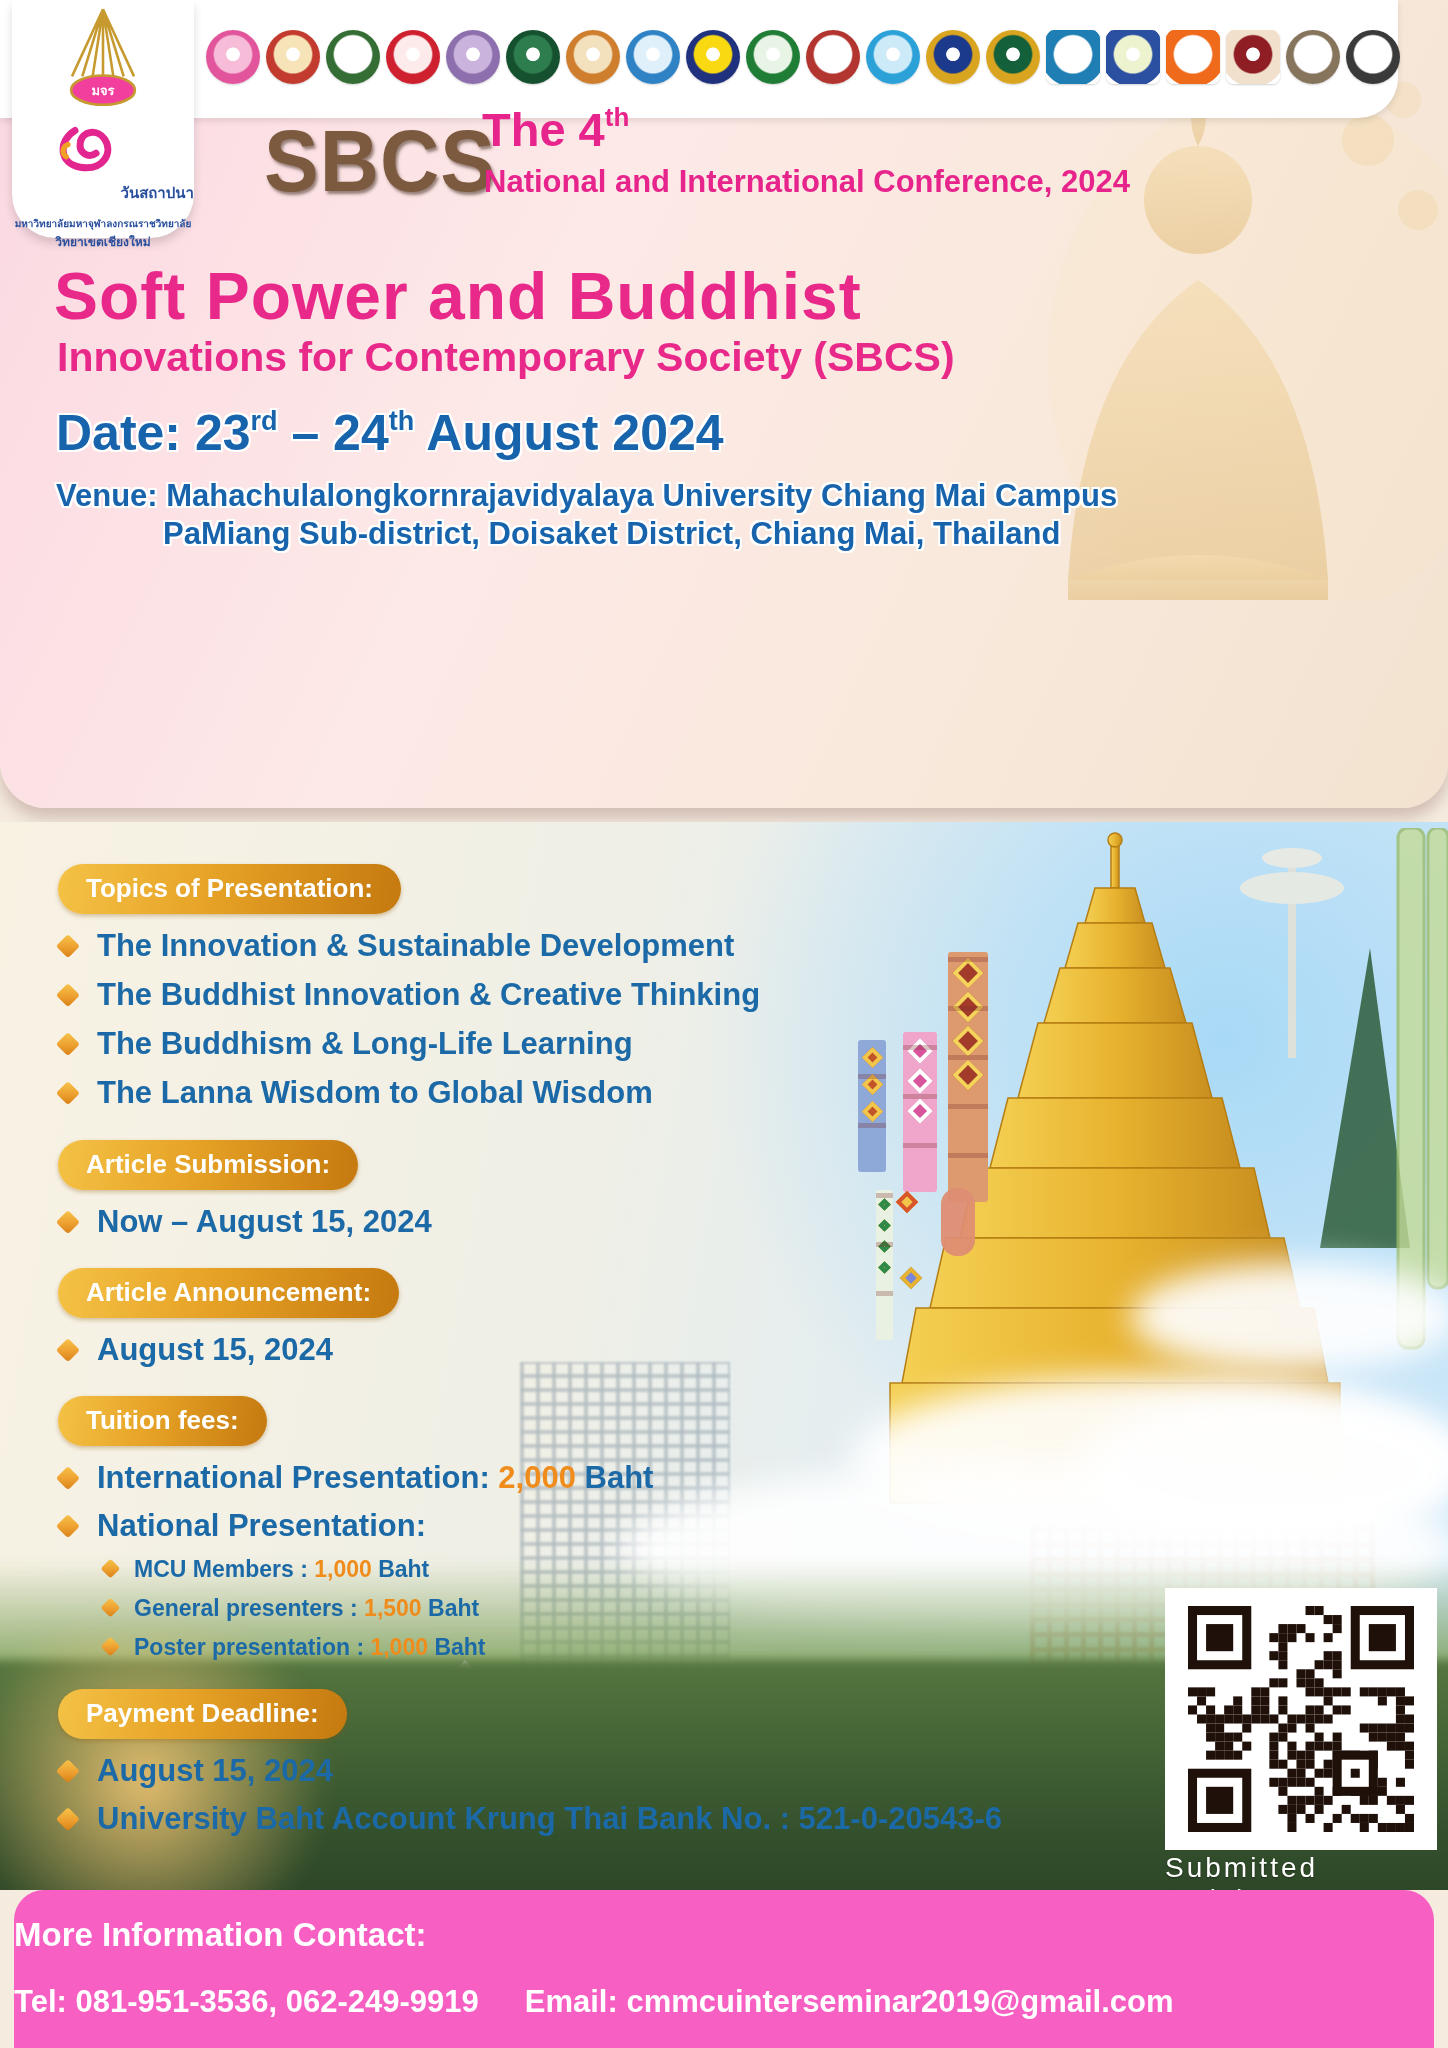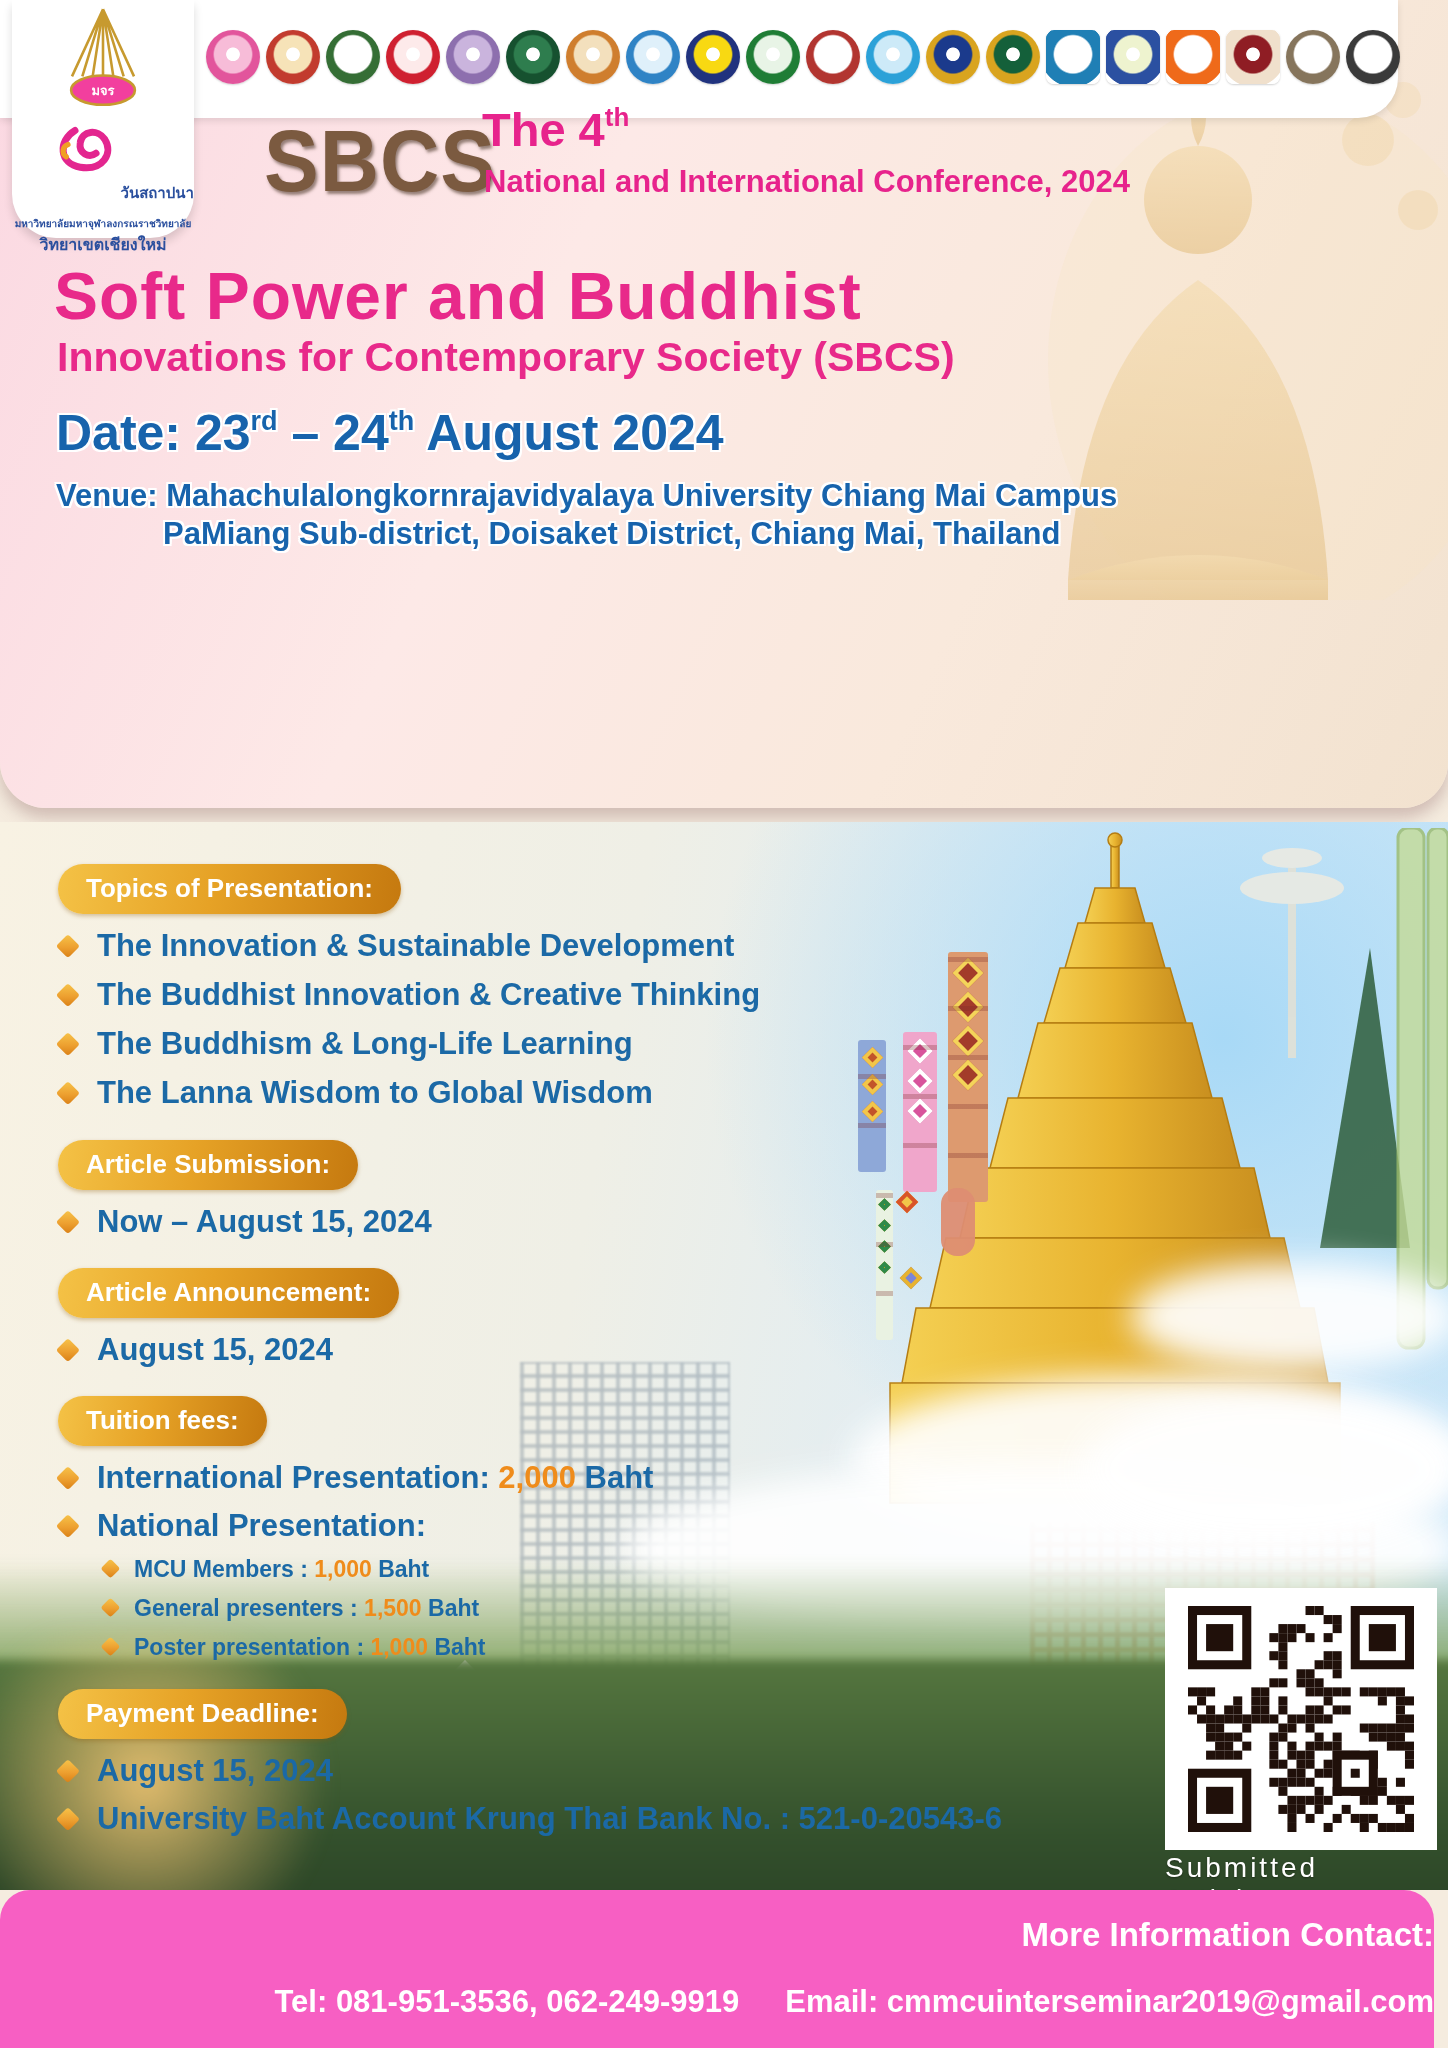--- a/index.html
+++ b/index.html
@@ -17,21 +17,21 @@
     background:#fff; border-radius:0 0 40px 0; box-shadow:0 3px 7px rgba(0,0,0,.10); }
   #logo-strip { position:absolute; left:206px; top:30px; display:flex; gap:6px; }
   .plogo { width:54px; height:54px; border-radius:50%; box-shadow:0 1px 2px rgba(0,0,0,.18); }
   .plogo.rect { border-radius:8px; }
 
   .badge { position:absolute; left:12px; top:0; width:182px; height:238px; background:#fff;
     border-radius:0 0 44px 44px; box-shadow:0 6px 10px rgba(0,0,0,.14); z-index:6;
     text-align:center; padding-top:4px; }
   .badge-line1 { font-size:15px; font-weight:bold; color:#2a4f9e; margin-top:1px;text-align:right; }
   .badge-line2 { font-size:10px; font-weight:bold; color:#2a4f9e; margin-top:11px; }
-  .badge-line3 { font-size:16px; font-weight:bold; color:#2a4f9e; margin-top:1px; }
+  .badge-line3 { font-size:12px; font-weight:bold; color:#2a4f9e; margin-top:1px; }
 
   .wordmark { position:absolute; left:264px; top:112px; font-size:82px; font-weight:bold;
     color:#7b5a40; letter-spacing:1px; text-shadow:2px 2px 3px rgba(62,42,26,.55);
     transform:scaleY(1.06); transform-origin:top left; }
   .edition { position:absolute; left:482px; top:102px; font-size:47px; font-weight:bold; color:#E7238C; }
   .edition .sup { font-size:26px; vertical-align:20px; }
   .edition-sub { position:absolute; left:484px; top:164px; font-size:31px; font-weight:bold; color:#E7238C; }
 
   .title1 { position:absolute; left:54px; top:258px; font-size:66px; font-weight:bold;
     color:#E8298A; letter-spacing:1px; }
@@ -95,22 +95,22 @@
   .strong-num { font-weight:bold; }
   .topic-list .bullet-row { margin-bottom:13px; }
 
   
   .qr-box { position:absolute; left:1165px; top:1588px; width:272px; height:262px; background:#fff;
     z-index:12; display:flex; align-items:center; justify-content:center; }
   .qr-label { position:absolute; left:1165px; top:1852px; width:280px; color:#fff; font-size:28px;
     letter-spacing:3px; word-spacing:14px; z-index:12; text-shadow:0 1px 2px rgba(0,0,0,.4); }
 
   
-  .footer { position:absolute; left:0; right:14px; bottom:0; height:158px; background:#F75FC3;
-    border-radius:30px 30px 0 0; text-align:right; color:#fff; z-index:20; }
+  .footer { position:absolute; left:14px; right:14px; bottom:0; height:158px; background:#F75FC3;
+    border-radius:30px 30px 0 0; text-align:left; color:#fff; z-index:20; }
   .footer-heading { font-size:33px; font-weight:bold; padding-top:26px; }
   .footer-line { font-size:31px; font-weight:bold; margin-top:30px; }
   .footer-line .email { margin-left:46px; }
 </style>
 </head>
 <body>
 
 <div class="poster">
 
   <div class="header-card">

